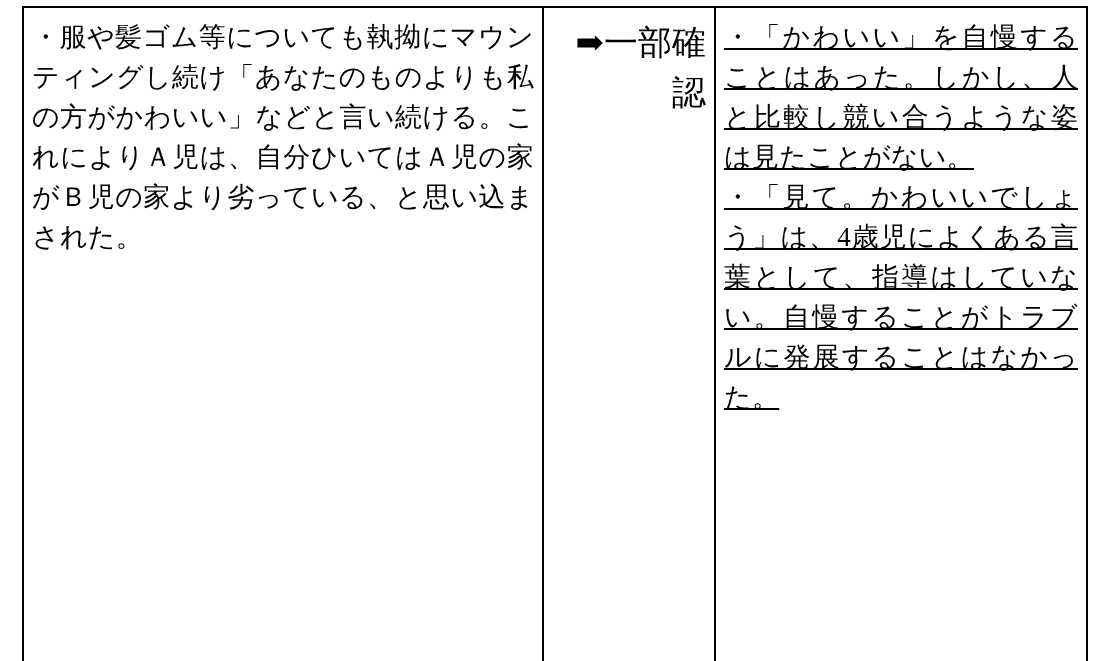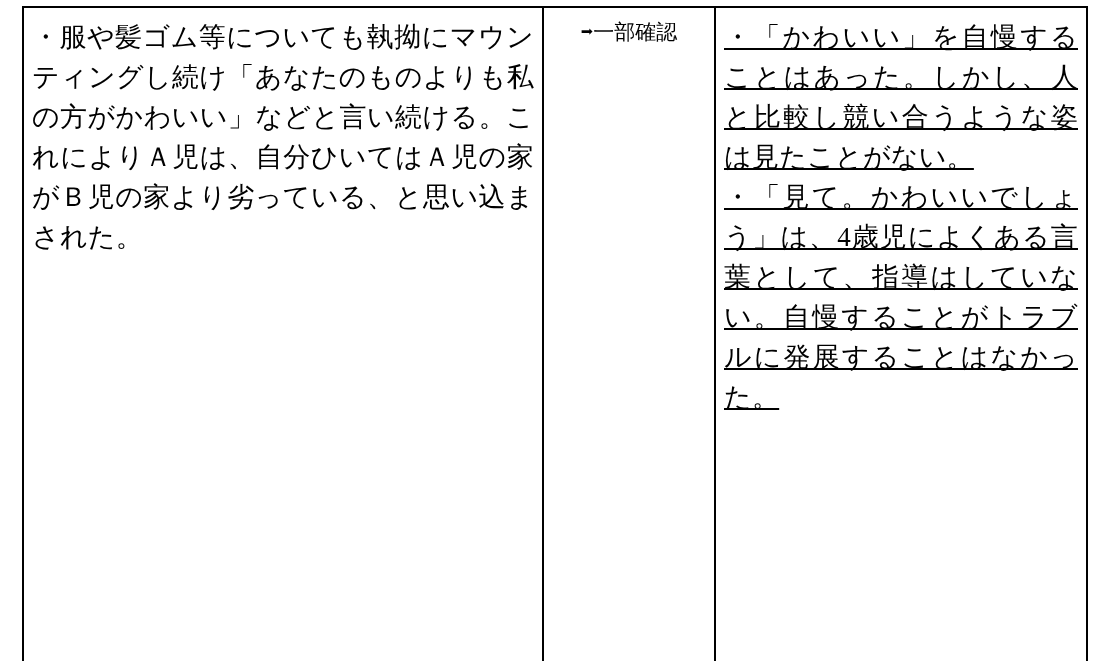--- a/index.html
+++ b/index.html
@@ -47,26 +47,25 @@
     text-align: justify;
     text-justify: inter-character;
     word-break: break-all;
     white-space: pre-wrap;
   }
   .cell-text.tight {
     text-align: justify;
     text-decoration: underline;
   }
   .mark-text {
-    font-size: 21px;
+    font-size: 34px;
     line-height: 1.48;
     white-space: pre-wrap;
     word-break: break-all;
-    text-align: center;
-    font-family: Liberation Mono, monospace;
+    text-align: right;
   }
 </style>
 </head>
 <body>
 
 <div class="page">
   <table class="doc-table">
     <tbody>
       <tr>
         <td class="col-claim">

